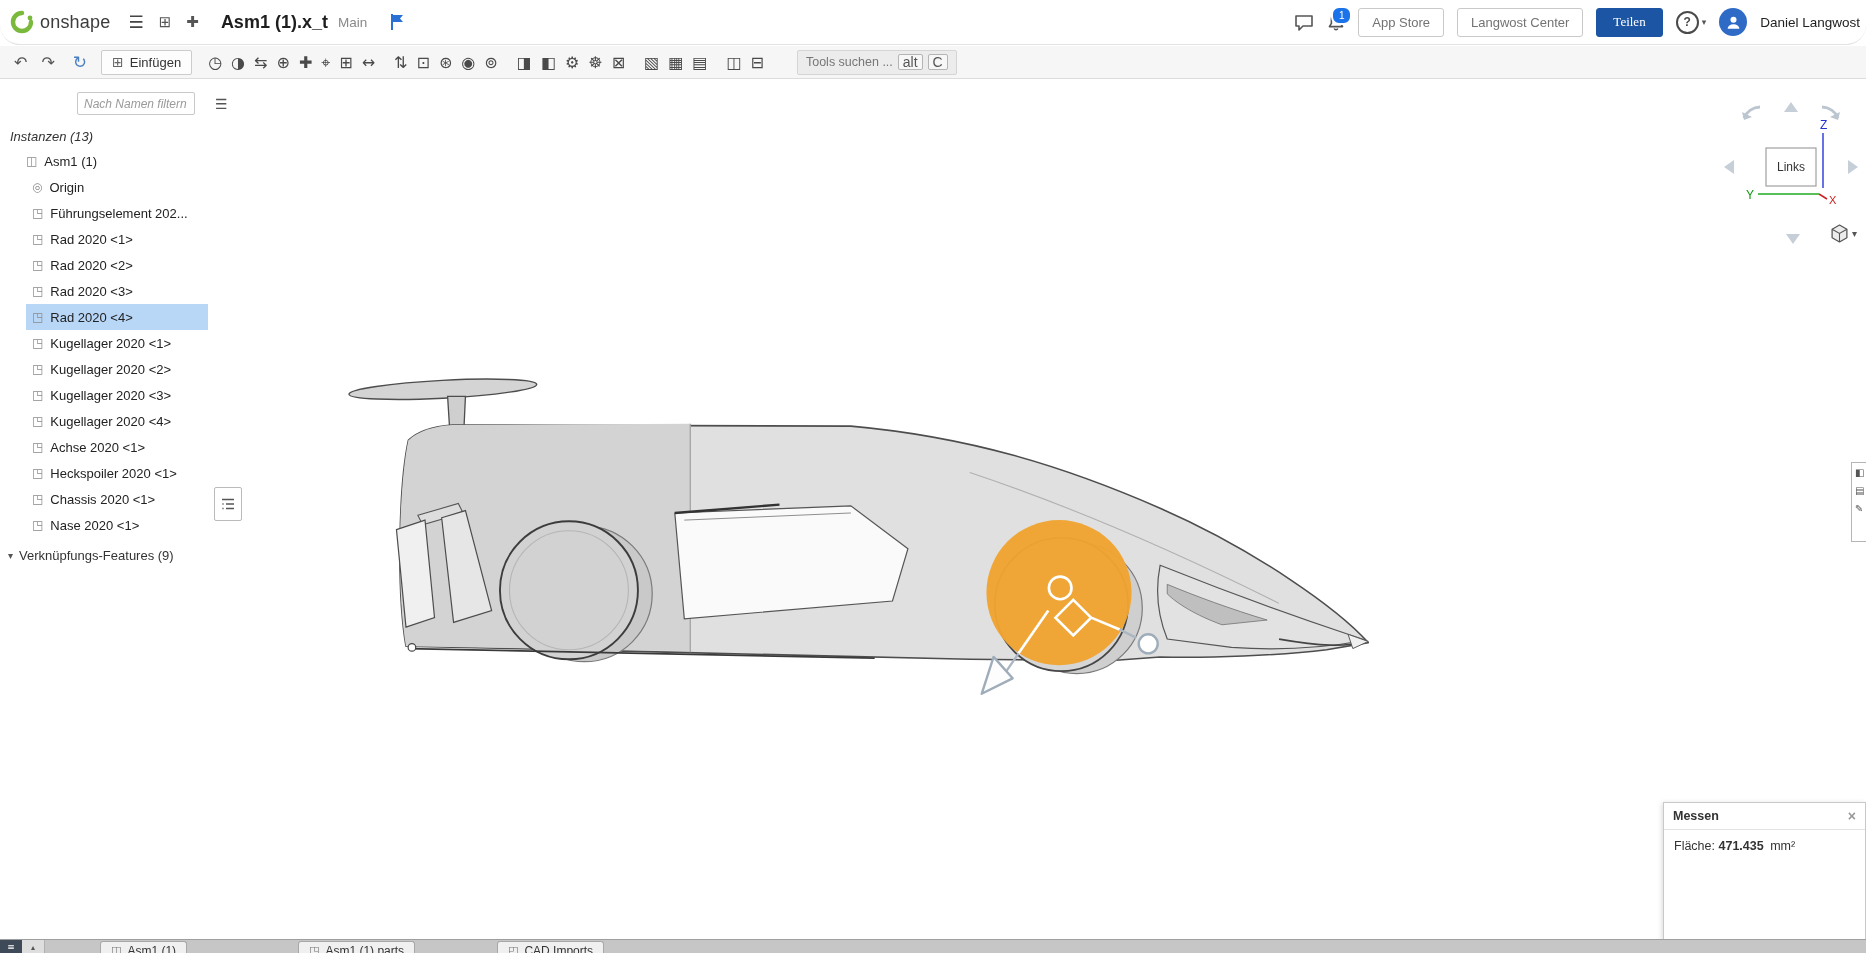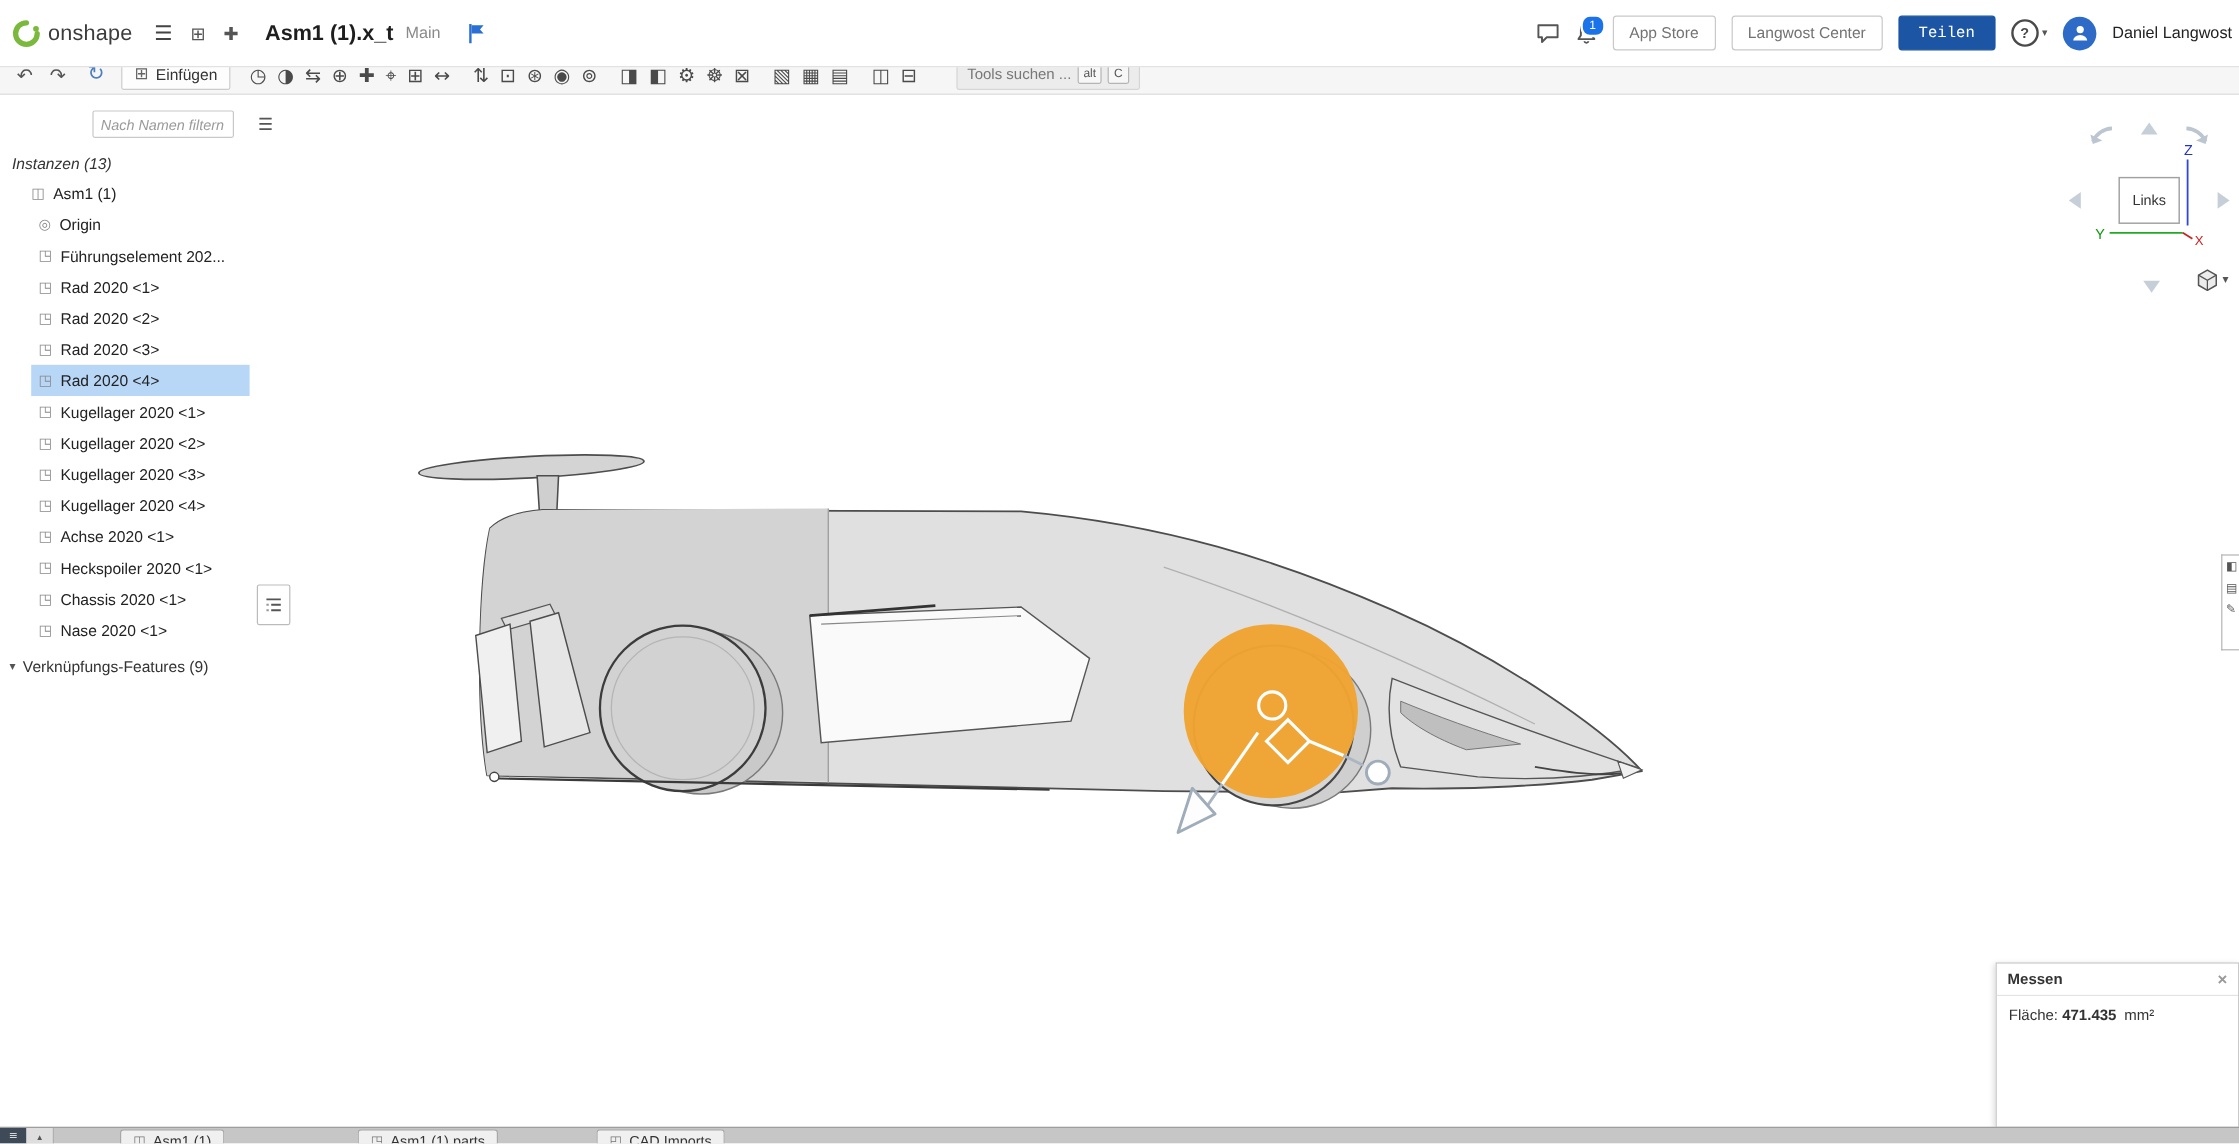--- a/index.html
+++ b/index.html
@@ -4,42 +4,42 @@
 <style>
   html,body{margin:0;padding:0;}
   body{
     position:relative;width:1866px;height:953px;overflow:hidden;
     background:#ffffff;font-family:"Liberation Sans",sans-serif;color:#222;
     -webkit-font-smoothing:antialiased;
   }
   .g{font-family:"DejaVu Sans",sans-serif;}
 
   
-  .topbar{position:absolute;left:0;top:0;right:0;height:56px;background:#fff;
+  .topbar{position:absolute;left:0;top:0;right:0;height:45px;background:#fff;
     border-bottom:1px solid #e2e2e2;display:flex;align-items:center;
-    padding:0 6px 0 10px;box-sizing:border-box;z-index:30;}
+    padding:0 6px 0 10px;box-sizing:border-box;z-index:30;border-radius:20px;}
   .logo-mark{width:24px;height:24px;flex:0 0 auto;}
   .logo-text{font-size:18px;color:#3c3c3c;margin-left:6px;letter-spacing:.2px;}
   .hamburger{font-size:17px;color:#444;margin-left:18px;cursor:pointer;}
   .tb-small-ic{font-size:15px;color:#555;margin-left:15px;cursor:pointer;}
   .doc-title{font-size:18px;font-weight:700;color:#1e1e1e;margin-left:22px;white-space:nowrap;}
   .doc-workspace{font-size:13.5px;color:#8a8a8a;margin-left:10px;}
   .flag-ic{margin-left:22px;}
   .topbar-spacer{flex:1 1 auto;}
   .tb-right{display:flex;align-items:center;gap:13px;}
   .icon-btn{background:none;border:none;padding:0;cursor:pointer;display:flex;align-items:center;}
   .bell-wrap{position:relative;}
   .badge{position:absolute;top:-6px;right:-7px;min-width:15px;height:15px;border-radius:8px;
     background:#1a73e8;color:#fff;font-size:10px;line-height:15px;text-align:center;
     border:2px solid #fff;padding:0 1px;box-sizing:content-box;}
   .chip-btn{background:#fff;border:1px solid #c9c9c9;border-radius:3px;height:29px;
     padding:0 13px;font-size:13px;color:#737373;cursor:pointer;white-space:nowrap;
     font-family:"Liberation Sans",sans-serif;}
   .share-btn{background:#1b55a4;border:1px solid #1b55a4;border-radius:3px;height:29px;
-    padding:0 16px;font-size:13px;color:#fff;cursor:pointer;font-family:Liberation Mono, monospace;}
+    padding:0 16px;font-size:13px;color:#fff;cursor:pointer;font-family:Liberation Serif, serif;}
   .help-wrap{display:flex;align-items:center;gap:3px;cursor:pointer;}
   .help-circle{width:19px;height:19px;border-radius:50%;border:2px solid #4a4a4a;color:#4a4a4a;
     font-size:12px;font-weight:700;display:flex;align-items:center;justify-content:center;}
   .help-caret{font-size:9px;color:#555;}
   .avatar{width:28px;height:28px;border-radius:50%;background:#2e6bc6;display:flex;
     align-items:center;justify-content:center;flex:0 0 auto;cursor:pointer;}
   .user-name{font-size:13.5px;color:#222;white-space:nowrap;overflow:hidden;max-width:128px;}
 
   
   .toolbar{position:absolute;left:0;top:46px;right:0;height:33px;background:#f6f6f6;
@@ -49,21 +49,21 @@
   .sync{font-size:17px;color:#4a7fc1;cursor:pointer;margin:0 14px 0 4px;}
   .insert-btn{display:flex;align-items:center;gap:6px;background:#fdfdfd;border:1px solid #ccc;
     border-radius:2px;height:25px;padding:0 10px;font-size:13px;color:#333;cursor:pointer;
     margin-right:16px;font-family:"Liberation Sans",sans-serif;}
   .insert-btn .g{font-size:14px;color:#666;}
   .tb-ic{font-size:16px;color:#4a4a4a;margin-right:9px;cursor:pointer;line-height:33px;}
   .tb-gap{margin-left:10px;}
   .tool-search{display:flex;align-items:center;gap:5px;background:#ececec;border:1px solid #d5d5d5;
     border-radius:2px;height:23px;padding:0 8px;margin-left:24px;font-size:12.5px;color:#777;
     cursor:text;white-space:nowrap;}
-  .kbd{border:1px solid #b5b5b5;background:#f7f7f7;border-radius:2px;font-size:10px;color:#555;
+  .kbd{border:1px solid #b5b5b5;background:#f7f7f7;border-radius:2px;font-size:14px;color:#555;
     padding:0 4px;line-height:14px;}
 
   
   .sidebar{position:absolute;left:0;top:80px;bottom:13px;width:208px;background:#fff;z-index:20;
     box-sizing:border-box;}
   .filter-row{display:flex;align-items:center;gap:20px;padding:12px 8px 4px 10px;margin-left:47px;}
   .filter-input{width:118px;height:23px;border:1px solid #c8c8c8;border-radius:2px;
     font-size:12px;font-style:italic;color:#555;padding:0 6px;box-sizing:border-box;
     font-family:"Liberation Sans",sans-serif;}
   .filter-input::placeholder{color:#9a9a9a;font-style:italic;}

